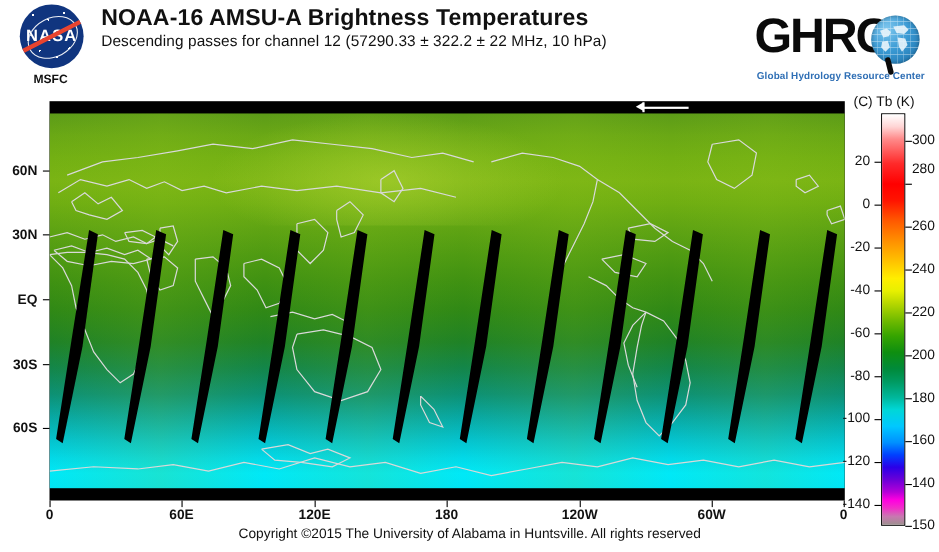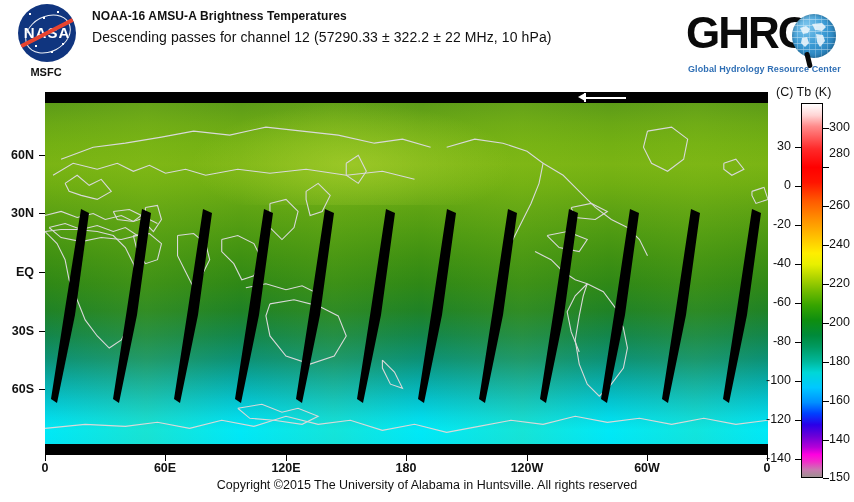--- a/index.html
+++ b/index.html
@@ -29,21 +29,21 @@
   .mb-swoosh{position:absolute;left:-4px;top:26px;width:70px;height:4px;
              background:#e8442f;transform:rotate(-27deg);border-radius:2px;}
   .mb-text{position:absolute;left:0;top:20px;width:58px;text-align:center;
            font-family:"Liberation Sans",sans-serif;font-weight:bold;font-size:15px;
            letter-spacing:1px;color:#ffffff;
            text-shadow:0 0 1px #10357f;}
   #msfc-label{position:absolute;left:0;top:62px;width:72px;text-align:center;
               font-size:11px;font-weight:bold;color:#111;}
 
   #title-block{position:absolute;left:92px;top:6px;width:580px;}
-  #title-main{font-size:12px;font-weight:bold;line-height:21px;letter-spacing:.1px;}
+  #title-main{font-size:21px;font-weight:bold;line-height:21px;letter-spacing:.1px;}
   .subtitle{font-size:14px;line-height:21px;letter-spacing:.1px;}
 
   #ghrc-logo{position:absolute;left:686px;top:6px;width:160px;height:76px;}
   #ghrc-word{position:absolute;left:0;top:2px;font-size:44px;font-weight:bold;
              letter-spacing:-2px;color:#0a0a0a;font-family:"Liberation Sans",sans-serif;}
   #ghrc-globe{position:absolute;left:106px;top:8px;width:44px;height:44px;border-radius:50%;
               background:radial-gradient(circle at 32% 28%,#7fc7ee 0%,#3a9ad4 45%,#1d6fa8 100%);
               overflow:hidden;box-shadow:inset 0 0 4px rgba(0,0,0,.35);}
   .globe-grid{position:absolute;inset:0;opacity:.55;
     background-image:
@@ -315,21 +315,21 @@
   <div class="cb-tick-r" style="left:823px;top:401px;"></div>
   <div class="cb-lab-r" style="left:829px;top:393px;">160</div>
   <div class="cb-tick-r" style="left:823px;top:440px;"></div>
   <div class="cb-lab-r" style="left:829px;top:432px;">140</div>
   <div class="cb-tick-r" style="left:823px;top:478px;"></div>
   <div class="cb-lab-r" style="left:829px;top:470px;">150</div>
 </div>
 
 <div>
   <div class="cb-tick-l" style="left:795px;top:147px;"></div>
-  <div class="cb-lab-l" style="left:755px;top:139px;width:36px;">30</div>
+  <div class="cb-lab-l" style="left:755px;top:139px;width:36px;">20</div>
   <div class="cb-tick-l" style="left:795px;top:186px;"></div>
   <div class="cb-lab-l" style="left:755px;top:178px;width:36px;">0</div>
   <div class="cb-tick-l" style="left:795px;top:225px;"></div>
   <div class="cb-lab-l" style="left:755px;top:217px;width:36px;">-20</div>
   <div class="cb-tick-l" style="left:795px;top:264px;"></div>
   <div class="cb-lab-l" style="left:755px;top:256px;width:36px;">-40</div>
   <div class="cb-tick-l" style="left:795px;top:303px;"></div>
   <div class="cb-lab-l" style="left:755px;top:295px;width:36px;">-60</div>
   <div class="cb-tick-l" style="left:795px;top:342px;"></div>
   <div class="cb-lab-l" style="left:755px;top:334px;width:36px;">-80</div>

